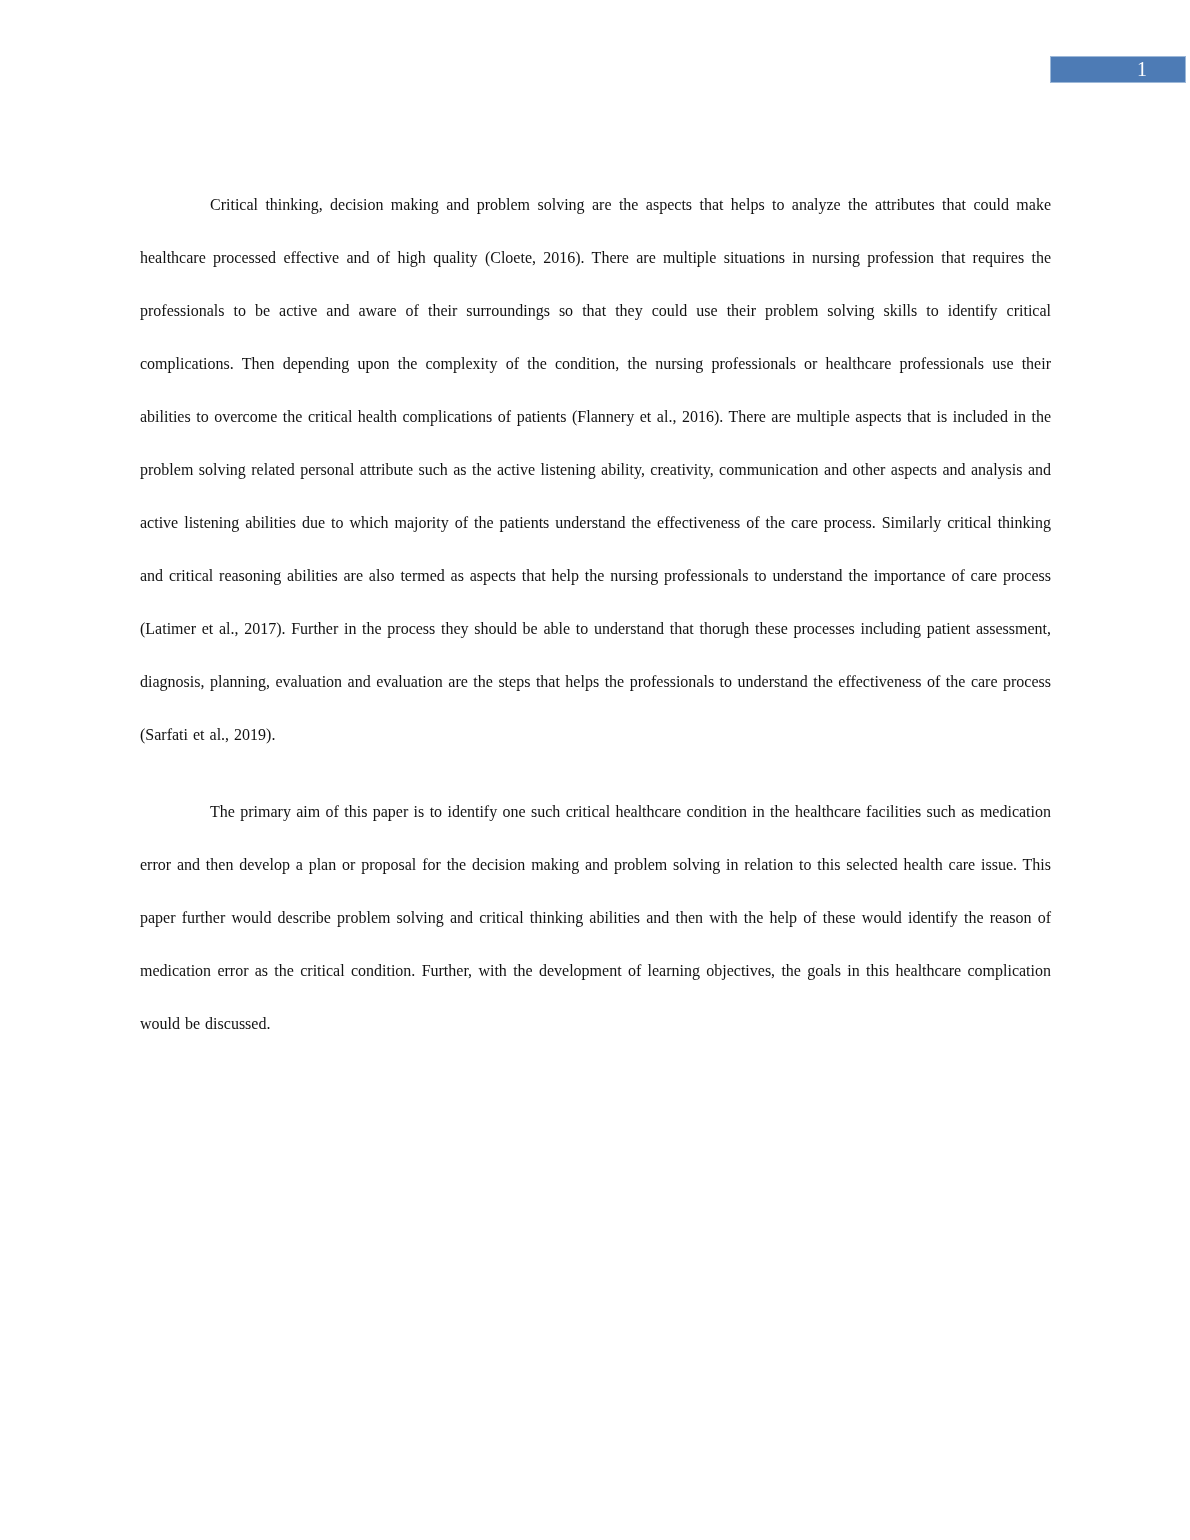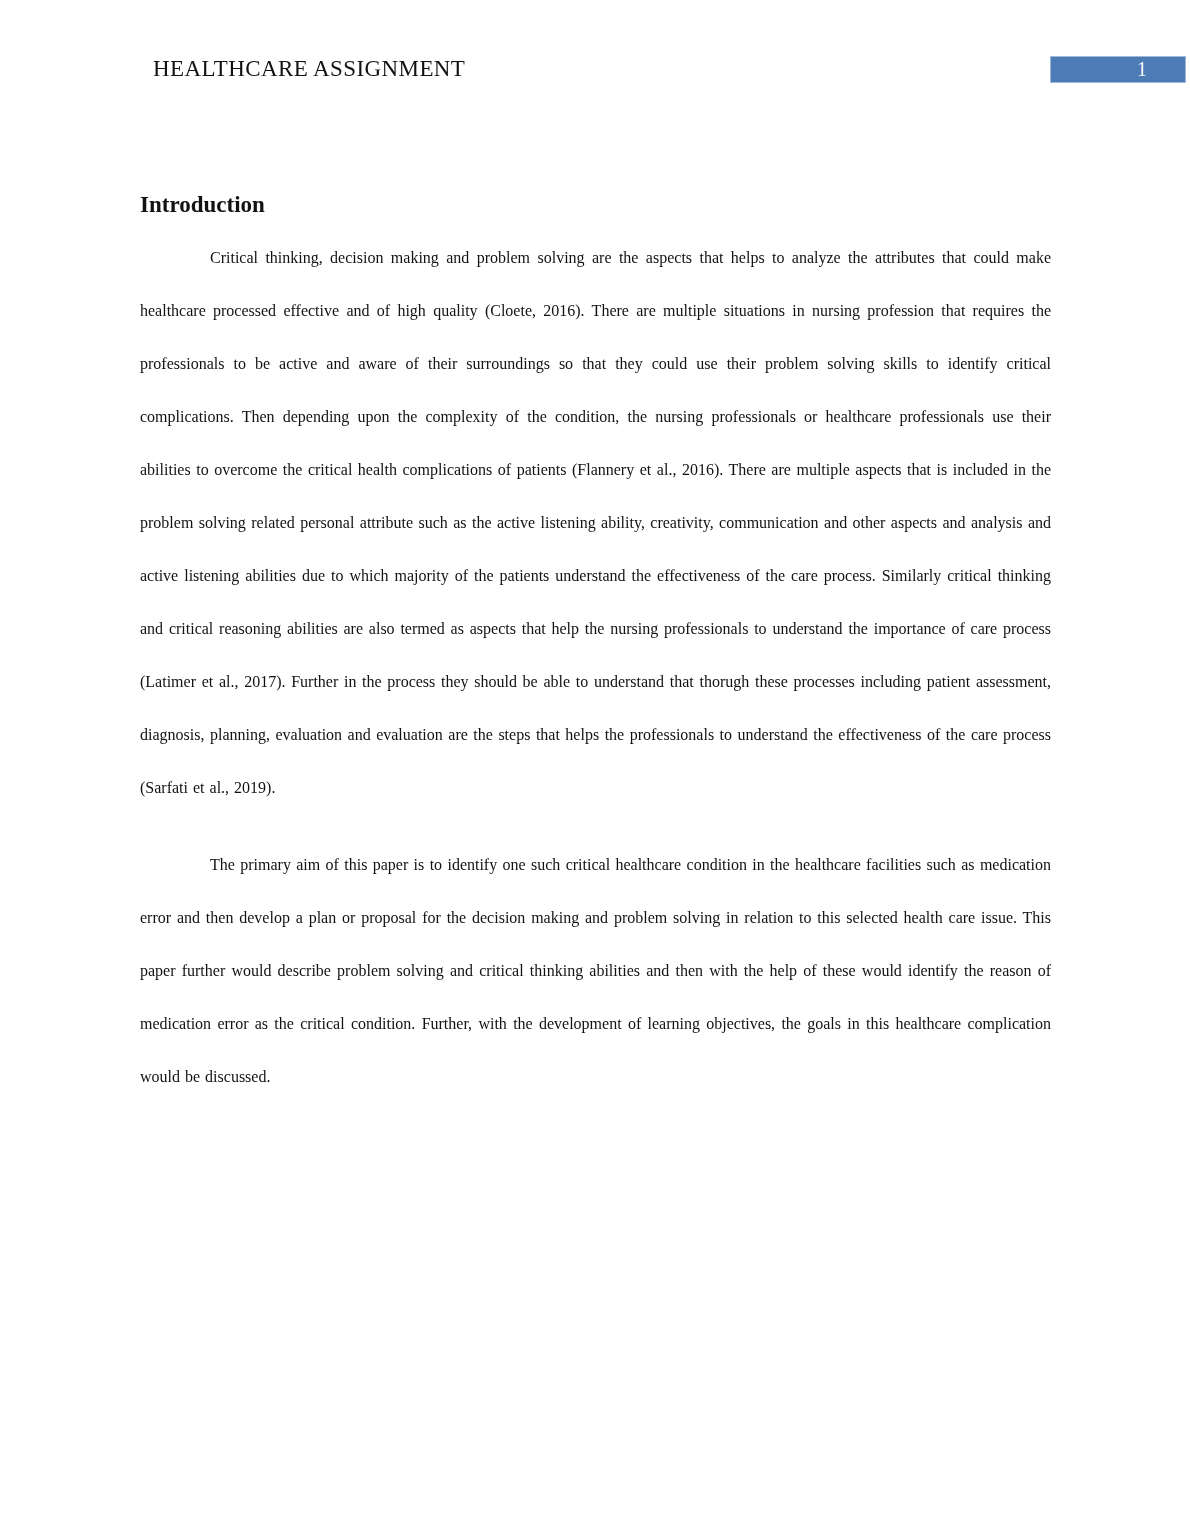--- a/index.html
+++ b/index.html
@@ -67,27 +67,25 @@
   .body-para + .body-para {
     margin-top: 24px;
     font-family: Liberation Serif, serif;
   }
 </style>
 </head>
 <body>
 
 <div class="page">
 
-  <div class="running-header">HEALTHCARE ASSIGNMENT</div>
 
   <div class="page-num-box" style="background: rgb(77, 123, 181); border-color: rgb(157, 184, 216);">
     <span class="num">1</span>
   </div>
 
   <div class="content">
-    <h2 class="section-heading">Introduction</h2>
 
     <p class="body-para">Critical thinking, decision making and problem solving are the aspects that helps to analyze the attributes that could make healthcare processed effective and of high quality (Cloete, 2016). There are multiple situations in nursing profession that requires the professionals to be active and aware of their surroundings so that they could use their problem solving skills to identify critical complications. Then depending upon the complexity of the condition, the nursing professionals or healthcare professionals use their abilities to overcome the critical health complications of patients (Flannery et al., 2016). There are multiple aspects that is included in the problem solving related personal attribute such as the active listening ability, creativity, communication and other aspects and analysis and active listening abilities due to which majority of the patients understand the effectiveness of the care process. Similarly critical thinking and critical reasoning abilities are also termed as aspects that help the nursing professionals to understand the importance of care process (Latimer et al., 2017). Further in the process they should be able to understand that thorugh these processes including patient assessment, diagnosis, planning, evaluation and evaluation are the steps that helps the professionals to understand the effectiveness of the care process (Sarfati et al., 2019).</p>
 
     <p class="body-para">The primary aim of this paper is to identify one such critical healthcare condition in the healthcare facilities such as medication error and then develop a plan or proposal for the decision making and problem solving in relation to this selected health care issue. This paper further would describe problem solving and critical thinking abilities and then with the help of these would identify the reason of medication error as the critical condition. Further, with the development of learning objectives, the goals in this healthcare complication would be discussed.</p>
   </div>
 
 </div>
 
 </body></html>

